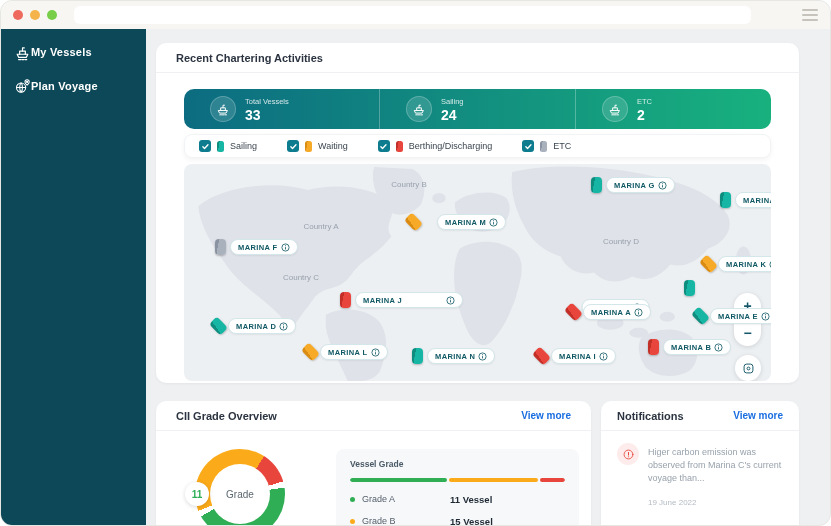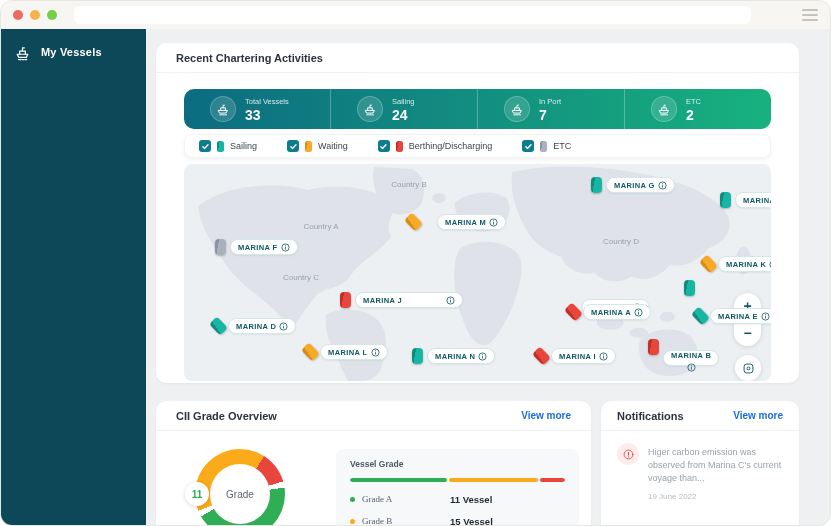--- a/index.html
+++ b/index.html
@@ -29,21 +29,21 @@
     flex: 1; height: 18px; margin-left: 10px; margin-right: 44px;
     background: #ffffff; border: none; border-radius: 6px;
     font-size: 10px; color: #555; padding: 0 8px; outline: none;
   }
   .hamburger { width: 16px; display: flex; flex-direction: column; gap: 3px; cursor: pointer; }
   .hamburger i { display: block; height: 2px; border-radius: 1px; background: #c6c3bc; }
   
   .app { display: flex; height: 498px; }
   .sidebar { width: 145px; background: #0d4858; padding-top: 6px; flex: none; }
   .side-item {
-    height: 34px; display: flex; align-items: center; gap: 10px;
+    height: 34px; display: flex; align-items: center; 
     padding-left: 13px; color: #ffffff; cursor: pointer;
   }
   .side-item .sicon { width: 17px; height: 17px; color: #fff; }
   .side-item .sicon svg { width: 100%; height: 100%; }
   .side-item .slabel { font-size: 11px; font-weight: 700; letter-spacing: .2px; }
   .main { flex: 1; position: relative; overflow: hidden; }
   .panel {
     background: #ffffff; border-radius: 10px;
     box-shadow: 0 1px 3px rgba(16,24,40,.05);
   }
@@ -143,35 +143,35 @@
   }
   .legendbox {
     position: absolute; left: 180px; top: 48px; width: 243px; height: 110px;
     background: #f7f8fa; border-radius: 8px; padding: 10px 14px;
   }
   .legend-title { font-size: 8.5px; color: #4a5a66; font-weight: 700; }
   .stackbar { display: flex; gap: 2px; height: 4px; margin-top: 9px; border-radius: 2px; overflow: hidden; }
   .stackbar i { display: block; height: 4px; border-radius: 2px; }
   .grade-row { position: relative; display: flex; align-items: center; margin-top: 12px; }
   .grade-dot { width: 5px; height: 5px; border-radius: 50%; margin-right: 7px; flex: none; }
-  .grade-name { font-size: 9px; color: #55606b; font-family: Liberation Serif, serif; }
+  .grade-name { font-size: 9px; color: #55606b; }
   .grade-count { position: absolute; left: 100px; font-size: 9.5px; font-weight: 700; color: #1f2a35; }
   
   .notif .panel-head { padding: 0 16px; }
   .notif-body { padding: 12px 16px 0 16px; }
   .notif-item { display: flex; gap: 9px; }
   .notif-ico {
     width: 22px; height: 22px; border-radius: 50%; flex: none;
     display: flex; align-items: center; justify-content: center;
   }
   .notif-ico.alert { background: #fdeceb; }
   .notif-ico svg { width: 13px; height: 13px; }
   .notif-title { font-size: 10px; font-weight: 700; color: #1f2a35; line-height: 1.25; }
   .notif-text { font-size: 9px; color: #98a2ac; line-height: 1.45; margin-top: 3px; }
-  .notif-date { font-size: 8px; color: #b4bcc4; margin-top: 7px; }
+  .notif-date { font-size: 8px; color: #b4bcc4; margin-top: 13px; }
 </style>
 </head>
 <body>
 
 <div class="window">
 
   <div class="titlebar">
     <span class="tl r"></span>
     <span class="tl y"></span>
     <span class="tl g"></span>
@@ -187,20 +187,30 @@
 
     <aside class="sidebar" id="sidebar">
         <div class="side-item">
           <span class="sicon"><svg viewBox="0 0 24 24" fill="none" stroke="currentColor" stroke-width="1.7" stroke-linejoin="round" stroke-linecap="round">
               <path d="M4.5 14.5h15l-2.2 4.5H6.7z"></path>
               <path d="M8 14.5V10h8v4.5"></path>
               <path d="M12 10V5.5h2.5"></path>
               <path d="M6.5 22h3M11 22h3M15.5 22h2.5"></path>
             </svg></span>
           <span class="slabel">My Vessels</span>
+        </div>
+        <div class="side-item">
+          <span class="sicon"><svg viewBox="0 0 24 24" fill="none" stroke="currentColor" stroke-width="1.5" stroke-linecap="round">
+              <circle cx="10" cy="13.5" r="6.5"></circle>
+              <path d="M3.5 13.5h13"></path>
+              <path d="M10 7c-2.6 2.2-2.6 10.8 0 13M10 7c2.6 2.2 2.6 10.8 0 13"></path>
+              <path d="M18.5 2.5a3 3 0 0 1 3 3c0 2.1-3 4.5-3 4.5s-3-2.4-3-4.5a3 3 0 0 1 3-3z"></path>
+              <circle cx="18.5" cy="5.5" r=".8" fill="currentColor"></circle>
+            </svg></span>
+          <span class="slabel">Plan Voyage</span>
         </div>
       </aside>
 
     <main class="main">
 
       <section class="panel chartering">
         <div class="panel-head">
           <span class="panel-title">Recent Chartering Activities</span>
         </div>
         <div class="body">
@@ -224,34 +234,20 @@
                   <svg viewBox="0 0 24 24" fill="none" stroke="currentColor" stroke-width="1.7" stroke-linejoin="round" stroke-linecap="round">
                     <path d="M4.5 14.5h15l-2.2 4.5H6.7z"></path>
                     <path d="M8 14.5V10h8v4.5"></path>
                     <path d="M12 10V5.5h2.5"></path>
                     <path d="M6.5 22h3M11 22h3M15.5 22h2.5"></path>
                   </svg>
                 </span>
                 <div>
                   <div class="stat-lbl">Sailing</div>
                   <div class="stat-val">24</div>
-                </div>
-              </div>
-              <div class="stat">
-                <span class="stat-ico">
-                  <svg viewBox="0 0 24 24" fill="none" stroke="currentColor" stroke-width="1.7" stroke-linejoin="round" stroke-linecap="round">
-                    <path d="M4.5 14.5h15l-2.2 4.5H6.7z"></path>
-                    <path d="M8 14.5V10h8v4.5"></path>
-                    <path d="M12 10V5.5h2.5"></path>
-                    <path d="M6.5 22h3M11 22h3M15.5 22h2.5"></path>
-                  </svg>
-                </span>
-                <div>
-                  <div class="stat-lbl">In Port</div>
-                  <div class="stat-val">7</div>
                 </div>
               </div>
               <div class="stat">
                 <span class="stat-ico">
                   <svg viewBox="0 0 24 24" fill="none" stroke="currentColor" stroke-width="1.7" stroke-linejoin="round" stroke-linecap="round">
                     <path d="M4.5 14.5h15l-2.2 4.5H6.7z"></path>
                     <path d="M8 14.5V10h8v4.5"></path>
                     <path d="M12 10V5.5h2.5"></path>
                     <path d="M6.5 22h3M11 22h3M15.5 22h2.5"></path>
                   </svg>
@@ -451,21 +447,21 @@
                 <span>MARINA N</span>
                 <span class="info-i">
                   <svg viewBox="0 0 10 10" fill="none" stroke="currentColor" stroke-width="0.9">
                     <circle cx="5" cy="5" r="4"></circle>
                     <path d="M5 4.6V7.2"></path>
                     <circle cx="5" cy="3" r="0.6" fill="currentColor" stroke="none"></circle>
                   </svg>
                 </span>
               </div>
               <div class="marker" style="left: 463.5px; top: 175px; background: linear-gradient(100deg, rgb(194, 47, 39) 0px, rgb(194, 47, 39) 30%, rgb(232, 70, 60) 30%);"></div>
-              <div class="pill" style="top: 186px; left: 479px; flex-direction: column;">
+              <div class="pill" style="top: 175px; left: 479px;">
                 <span>MARINA B</span>
                 <span class="info-i">
                   <svg viewBox="0 0 10 10" fill="none" stroke="currentColor" stroke-width="0.9">
                     <circle cx="5" cy="5" r="4"></circle>
                     <path d="M5 4.6V7.2"></path>
                     <circle cx="5" cy="3" r="0.6" fill="currentColor" stroke="none"></circle>
                   </svg>
                 </span>
               </div>
               <div class="marker" style="left: 351.5px; top: 184px; background: linear-gradient(100deg, rgb(194, 47, 39) 0px, rgb(194, 47, 39) 30%, rgb(232, 70, 60) 30%); transform: rotate(-45deg);"></div>

